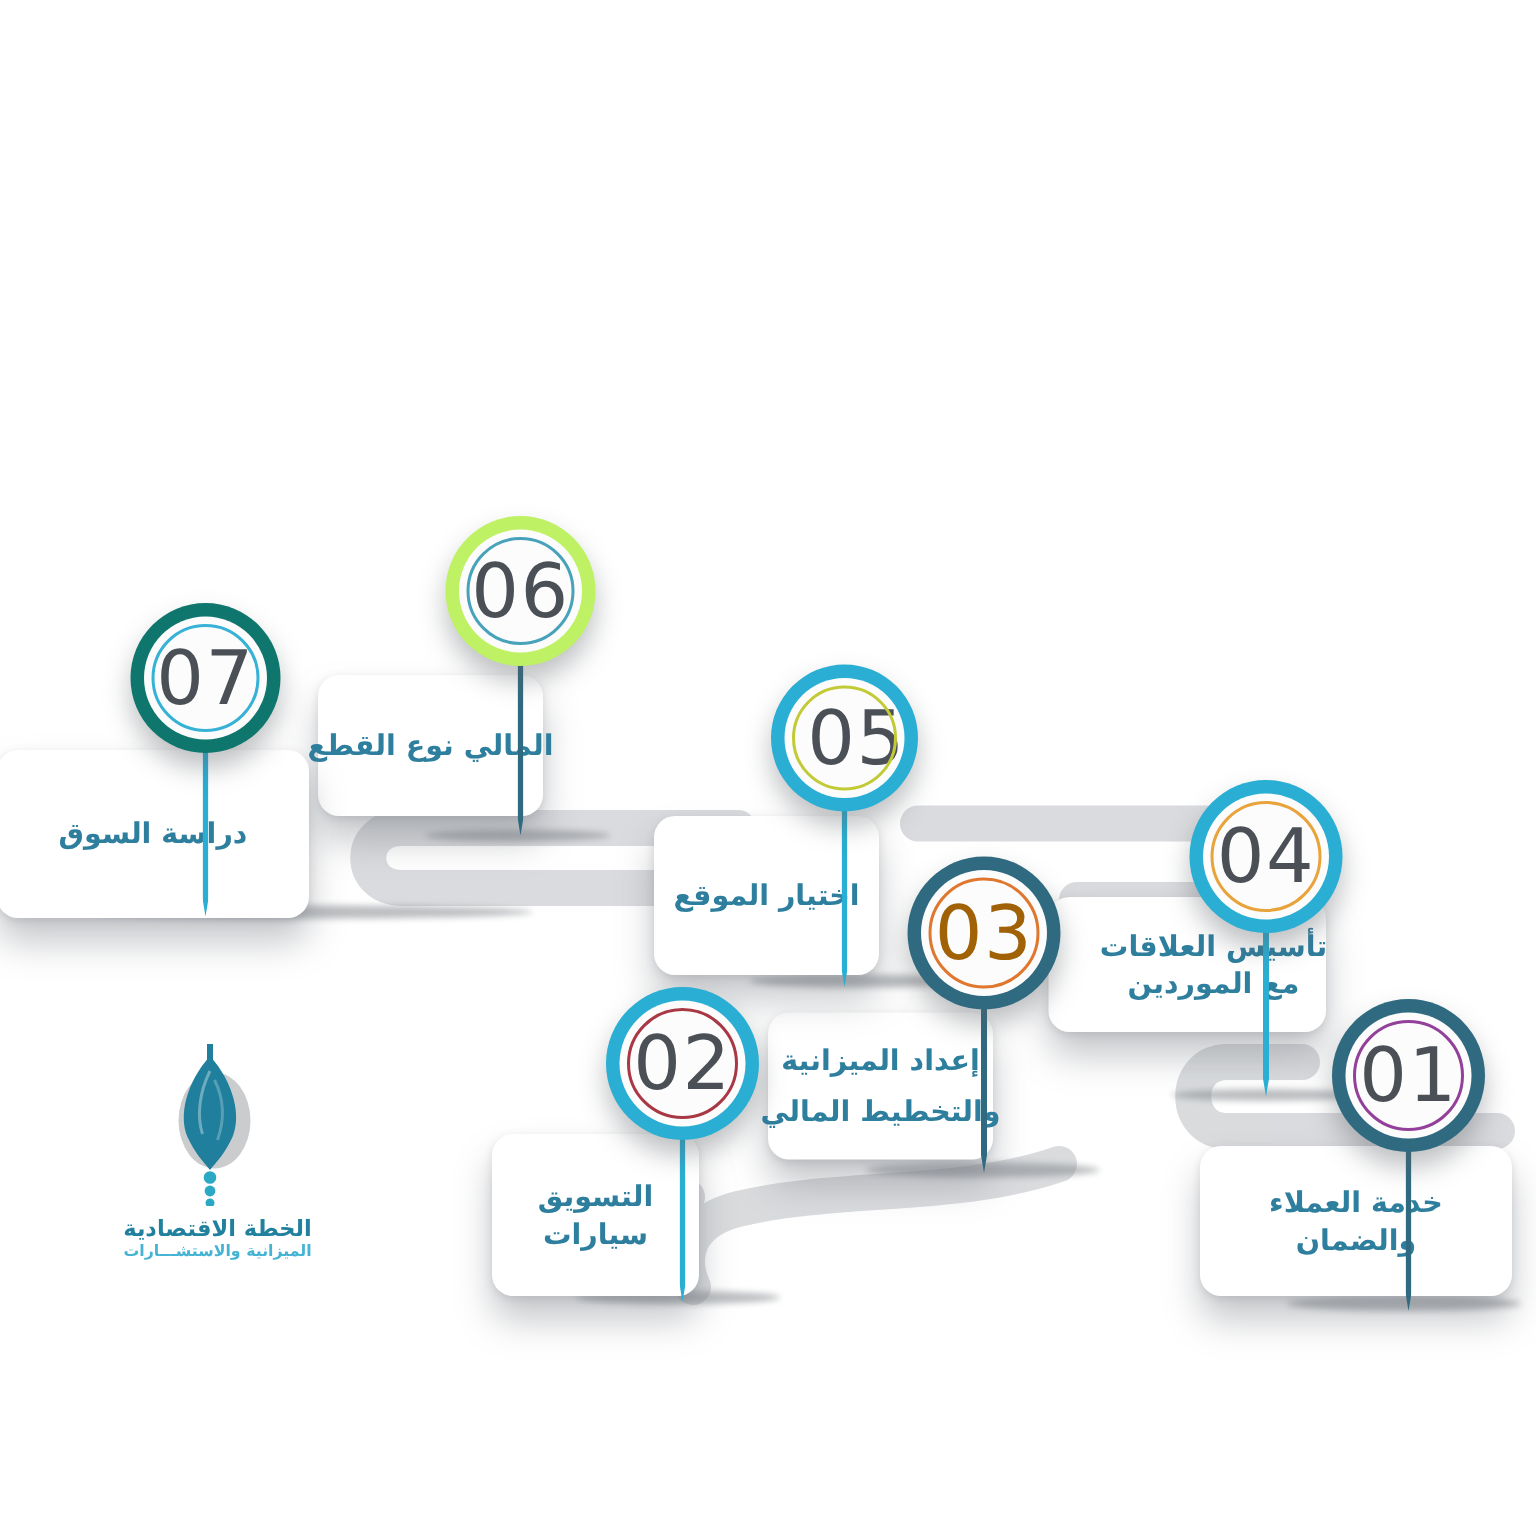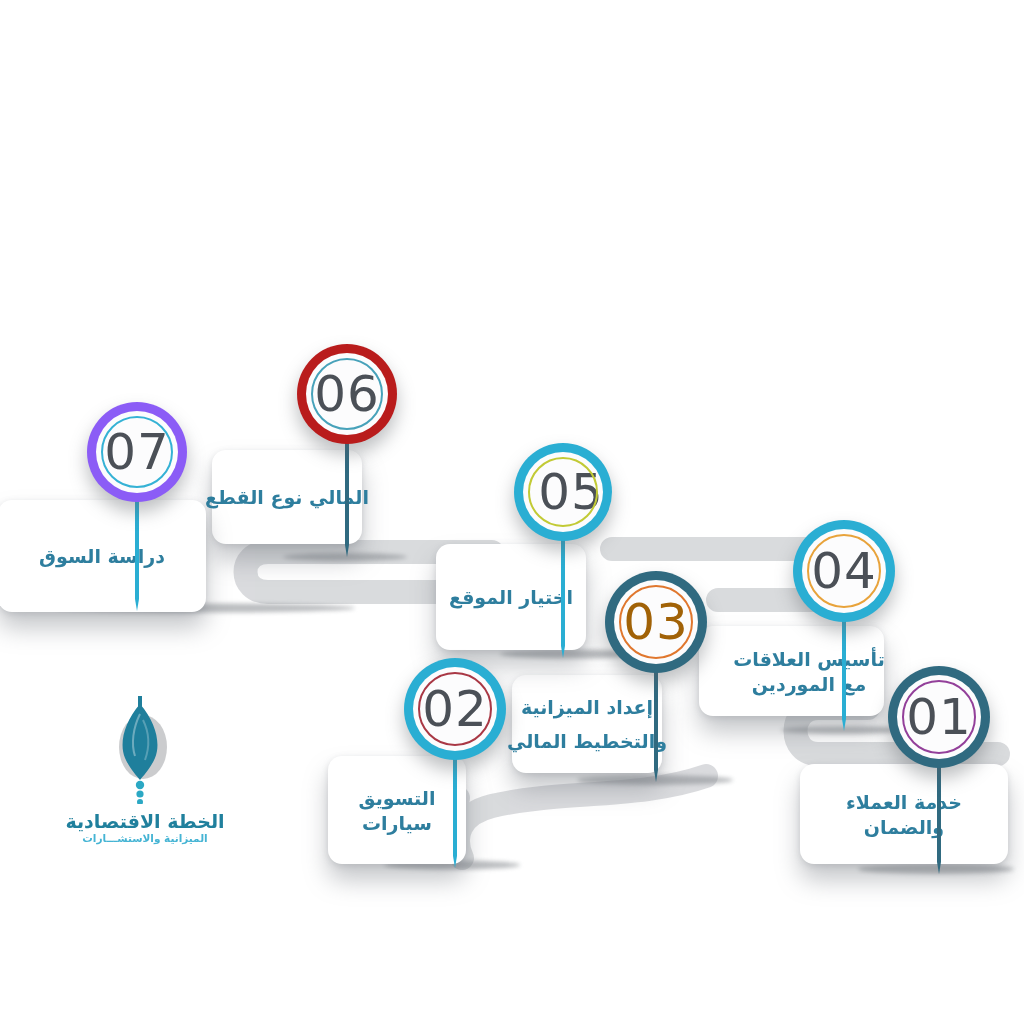--- a/index.html
+++ b/index.html
@@ -37,21 +37,21 @@
     position:absolute;inset:9px;background:#fcfcfd;border-radius:50%;
     display:flex;align-items:center;justify-content:center;
   }
   .circle-thin{position:absolute;inset:14px;border:2px solid;border-radius:50%;}
   .circle-num{
     font-size:50px;color:#4b5057;font-weight:400;letter-spacing:1px;
     font-family:"DejaVu Sans",sans-serif;line-height:1;
   }
   
   .logo{position:absolute;left:55px;top:692px;width:180px;text-align:center;}
-  .logo-text{color:#20809d;font-size:19px;font-weight:800;direction:rtl;margin-top:2px;}
+  .logo-text{color:#20809d;font-size:15px;font-weight:800;direction:rtl;margin-top:2px;}
   .logo-tagline{color:#45b4d4;font-size:10.5px;font-weight:700;direction:rtl;letter-spacing:.5px;}
 </style>
 </head>
 <body>
 
 <div class="canvas">
 
   <svg class="roads" width="1024" height="1024" viewBox="0 0 1024 1024">
     <defs>
       <filter id="soften" x="-30%" y="-30%" width="160%" height="160%">
@@ -83,21 +83,21 @@
         <div class="step-label-line">والضمان</div>
       </div>
       <div class="step-card" style="left: 328px; top: 756px; width: 138px; height: 108px;">
         <div class="step-label-line">التسويق</div>
         <div class="step-label-line">سيارات</div>
       </div>
       <div class="step-card" style="left: 512px; top: 675px; width: 150px; height: 98px; gap: 12px;">
         <div class="step-label-line">إعداد الميزانية</div>
         <div class="step-label-line">والتخطيط المالي</div>
       </div>
-      <div class="step-card" style="left: 699px; top: 626px; width: 150px; height: 90px; padding-left: 35px;">
+      <div class="step-card" style="left: 699px; top: 598px; width: 150px; height: 90px; padding-left: 35px;">
         <div class="step-label-line">تأسيس العلاقات</div>
         <div class="step-label-line">مع الموردين</div>
       </div>
       <div class="step-card" style="left: 436px; top: 544px; width: 150px; height: 106px;">
         <div class="step-label-line">اختيار الموقع</div>
       </div>
       <div class="step-card" style="left: 212px; top: 450px; width: 150px; height: 94px;">
         <div class="step-label-line">المالي نوع القطع</div>
       </div>
       <div class="step-card" style="left: -2px; top: 500px; width: 208px; height: 112px;">
@@ -132,28 +132,28 @@
         <div class="circle-thin" style="border-color: rgb(232, 163, 59);"></div>
       </div>
       <div class="pin-line" style="left: 561px; top: 533px; height: 125px; background: rgb(42, 174, 211);"></div>
       <div class="step-circle" style="left: 514px; top: 443px; width: 98px; height: 98px; background: rgb(42, 174, 211);">
         <div class="circle-disc">
           <div class="circle-num" style="color: rgb(75, 80, 87); margin-left: 16px;">05</div>
         </div>
         <div class="circle-thin" style="border-color: rgb(194, 202, 53);"></div>
       </div>
       <div class="pin-line" style="left: 345px; top: 436px; height: 121px; background: rgb(48, 106, 128);"></div>
-      <div class="step-circle" style="left: 297px; top: 344px; width: 100px; height: 100px; background: #b91c1c;">
+      <div class="step-circle" style="left: 297px; top: 344px; width: 100px; height: 100px; background: #bef264;">
         <div class="circle-disc">
           <div class="circle-num" style="color: rgb(75, 80, 87);">06</div>
         </div>
         <div class="circle-thin" style="border-color: rgb(71, 162, 186);"></div>
       </div>
       <div class="pin-line" style="left: 135px; top: 494px; height: 117px; background: rgb(42, 174, 211);"></div>
-      <div class="step-circle" style="left: 87px; top: 402px; width: 100px; height: 100px; background: #8b5cf6;">
+      <div class="step-circle" style="left: 87px; top: 402px; width: 100px; height: 100px; background: #0f766e;">
         <div class="circle-disc">
           <div class="circle-num" style="color: rgb(75, 80, 87);">07</div>
         </div>
         <div class="circle-thin" style="border-color: rgb(53, 178, 213);"></div>
       </div>
     </div>
 
   <div class="logo">
     <svg width="180" height="112" viewBox="0 0 180 112">
       <ellipse cx="88" cy="55" rx="24" ry="32" fill="#8b8f93" opacity="0.45"></ellipse>

